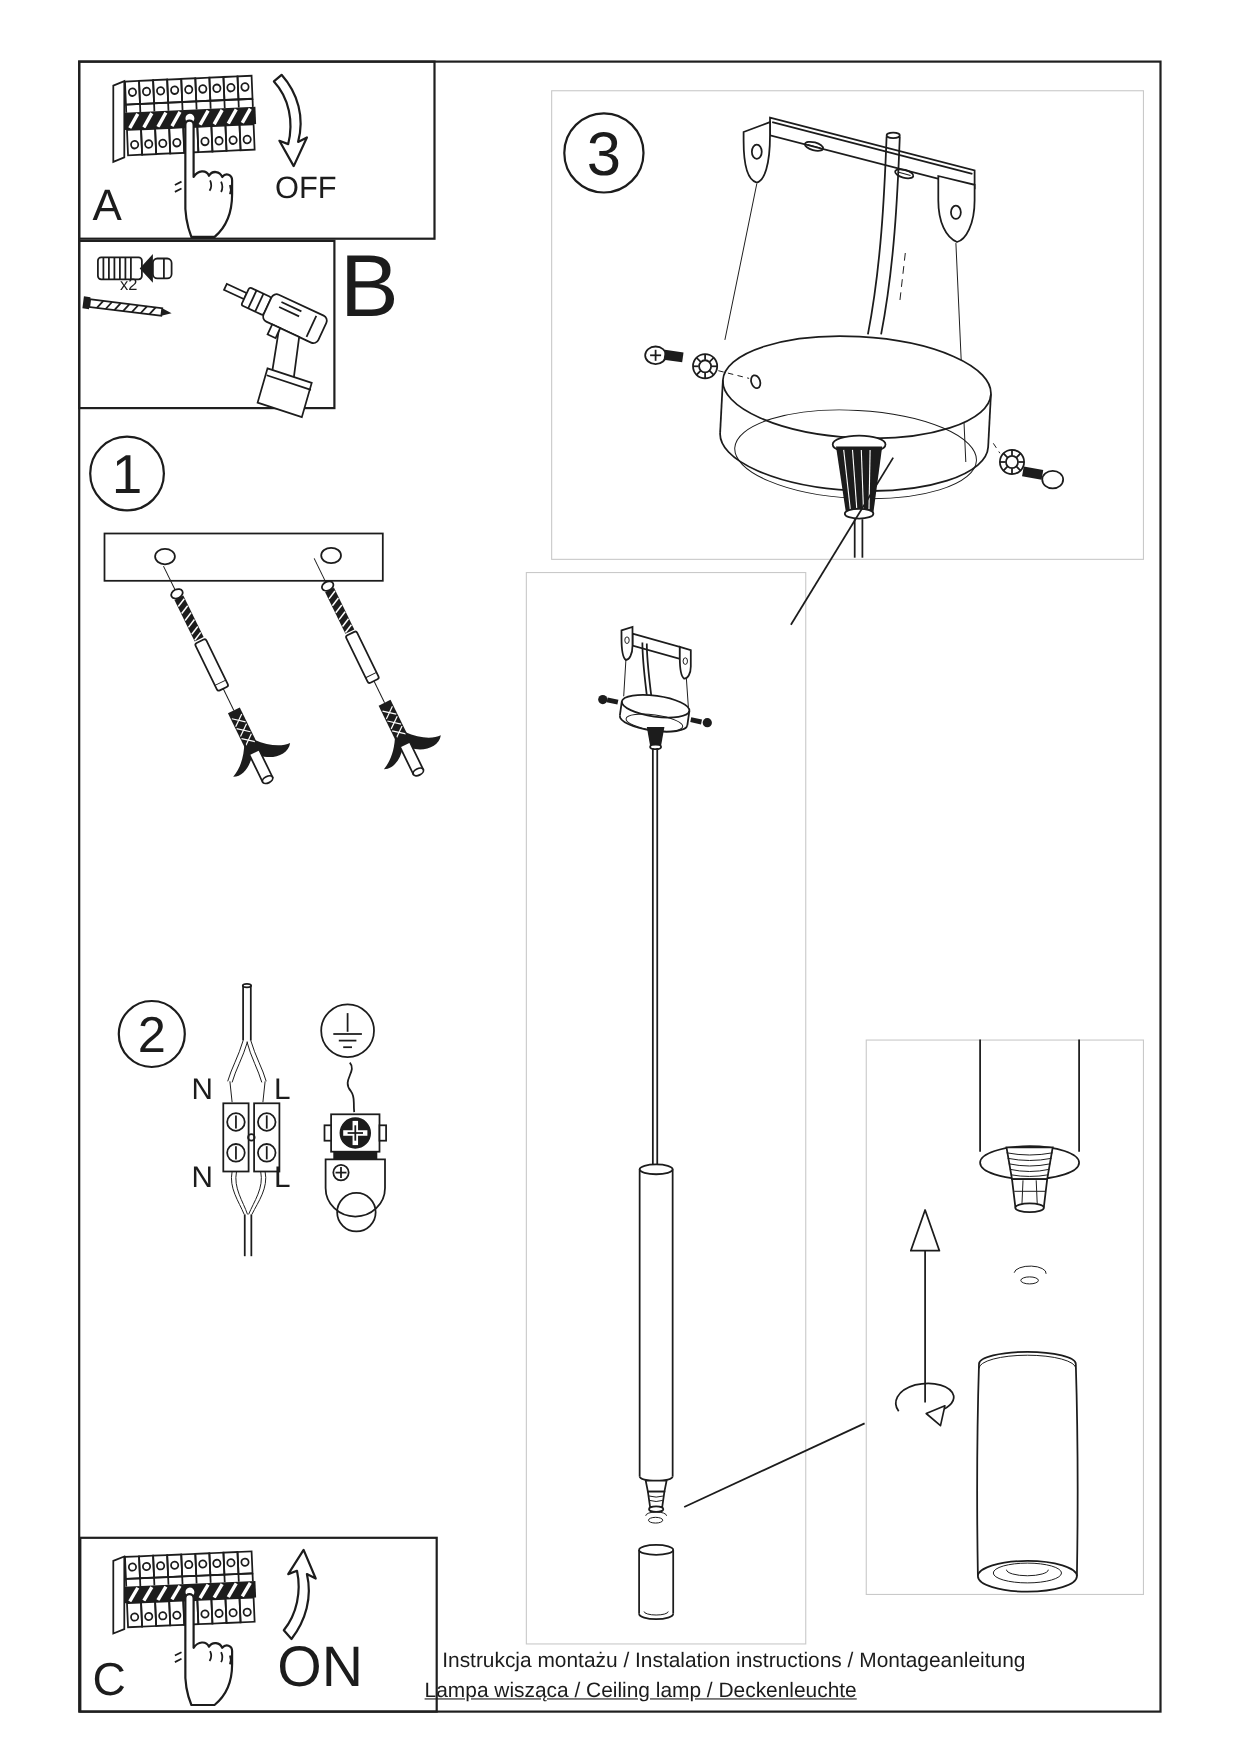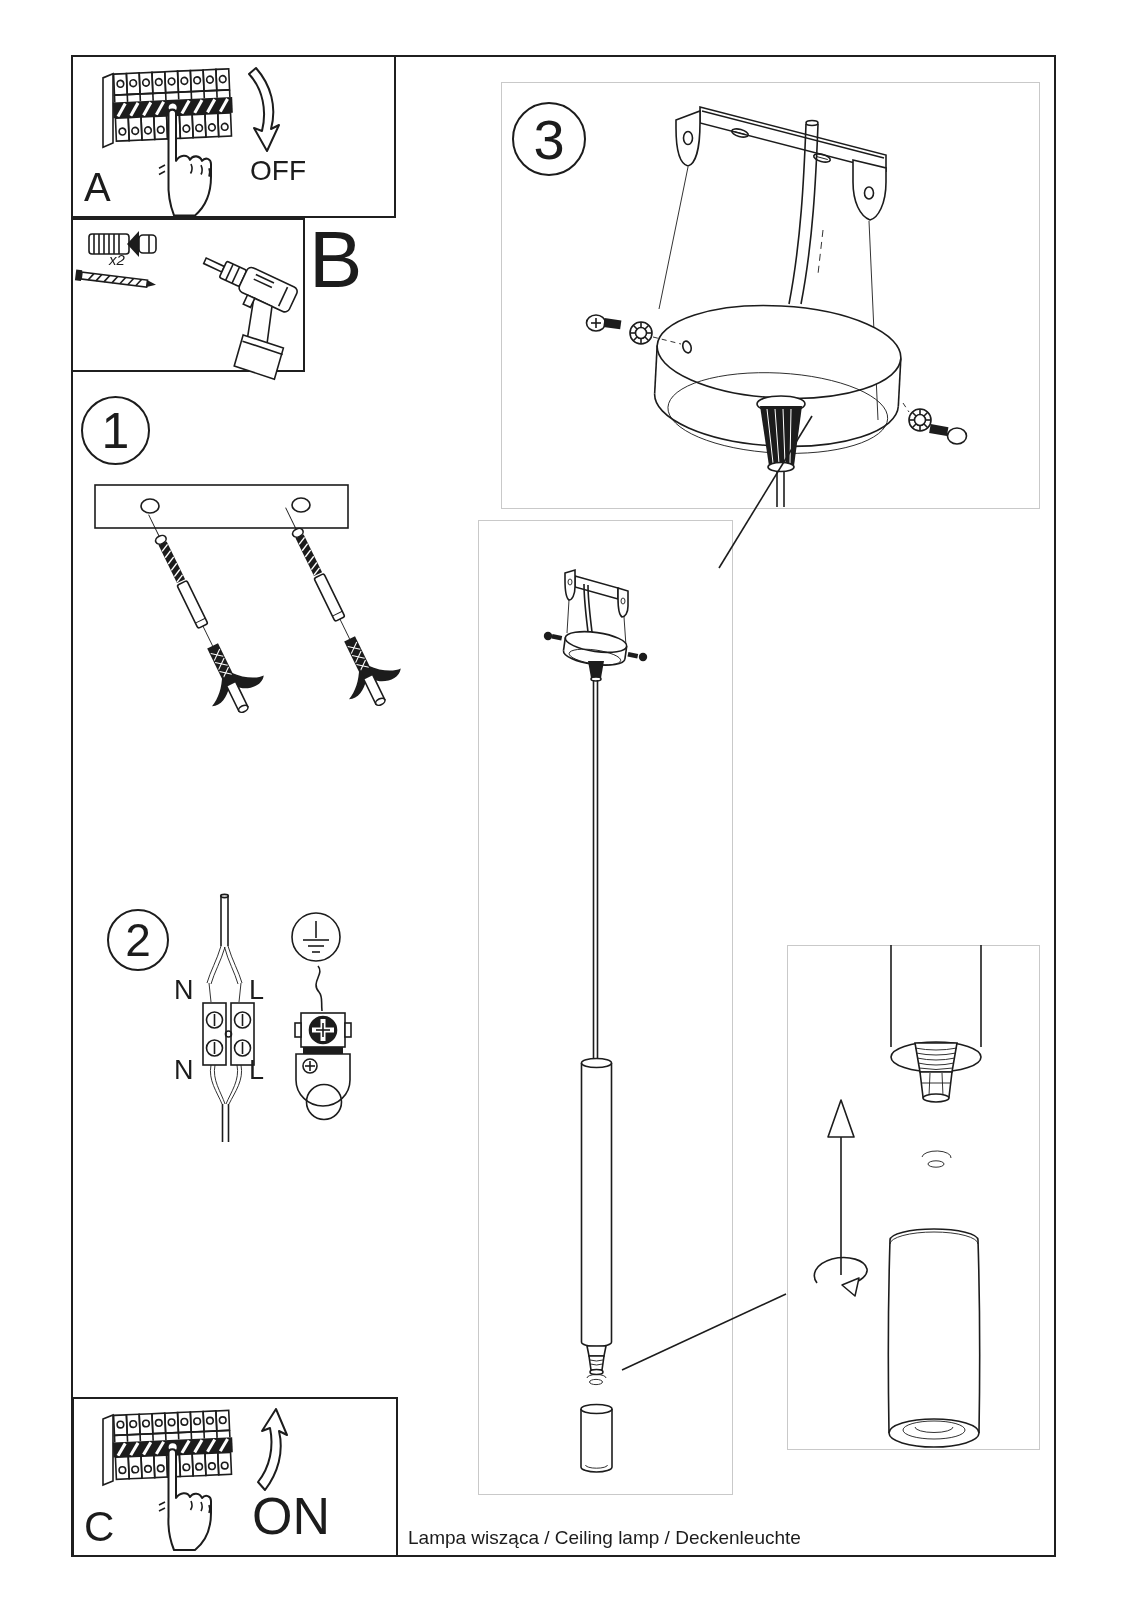--- a/index.html
+++ b/index.html
@@ -199,21 +199,21 @@
           <line x1="52" y1="41" x2="72" y2="41"></line>
         <line x1="86" y1="34" x2="86" y2="55"></line>
       </g>
       <path class="sf" stroke-width="1.8" d="M60,58 L80,58 L92,96 L72,100 Z"></path>
       <rect class="sf" stroke-width="1.4" x="53" y="58" width="8" height="10"></rect>
       <path class="sf" stroke-width="1.8" d="M66,96 L108,91 L113,123 L71,128 Z"></path>
       <line class="s" x1="68" y1="102" x2="110" y2="97"></line>
     </g>
   </svg>
   <div class="biglabel" style="left:309px;top:220px;font-size:80px;">B</div>
-  <div class="biglabel" style="left:109px;top:252px;font-size:15px;font-style:italic;">x2</div>
+  <div class="biglabel" style="left:109px;top:252px;font-size:15px;">x2</div>
 
   <div class="circlenum" style="left:81px;top:396px;width:69px;height:69px;font-size:50px;">
     <span>1</span>
   </div>
   <svg class="abs" style="left:73px;top:380px" width="332" height="360" viewBox="0 0 332 360">
     <rect class="sf" stroke-width="2" x="22" y="105" width="253" height="43"></rect>
     <ellipse class="s" stroke-width="1.6" cx="77" cy="126" rx="9" ry="7"></ellipse>
     <ellipse class="s" stroke-width="1.6" cx="228" cy="125" rx="9" ry="7"></ellipse>
     <use href="#sym-anchor-asm" transform="translate(87,158) rotate(-26)"></use>
     <use href="#sym-anchor-asm" transform="translate(224,151) rotate(-26)"></use>
@@ -493,15 +493,16 @@
     <line class="s" stroke-width="1.4" x1="622" y1="1370" x2="786" y2="1294"></line>
   </svg>
 
   <svg class="abs" style="left:72px;top:1397px" width="326" height="160" viewBox="0 0 326 160">
     <use href="#sym-breaker" transform="translate(27,4)"></use>
     <path d="M193,93 C206,76 212,55 207,34 L215,38 L204,12 L190,34 L198,31 C202,50 198,70 186,85 Z" fill="#fff" stroke="#1c1c1c" stroke-width="2" stroke-linejoin="round"></path>
   </svg>
   <div class="biglabel" style="left:84px;top:1506px;font-size:42px;">C</div>
   <div class="biglabel" style="left:252px;top:1490px;font-size:52px;">ON</div>
 
-  <div class="footer-line" style="left:408px;top:1524px;">Lampa wisząca / Ceiling lamp / Deckenleuchte</div>
+  <div class="footer-line" style="left:402px;top:1496px;">Instrukcja montażu / Instalation instructions / Montageanleitung</div>
+  <div class="footer-line" style="left:386px;top:1524px;text-decoration:underline;">Lampa wisząca / Ceiling lamp / Deckenleuchte</div>
 
 </div>
 
 </body></html>

